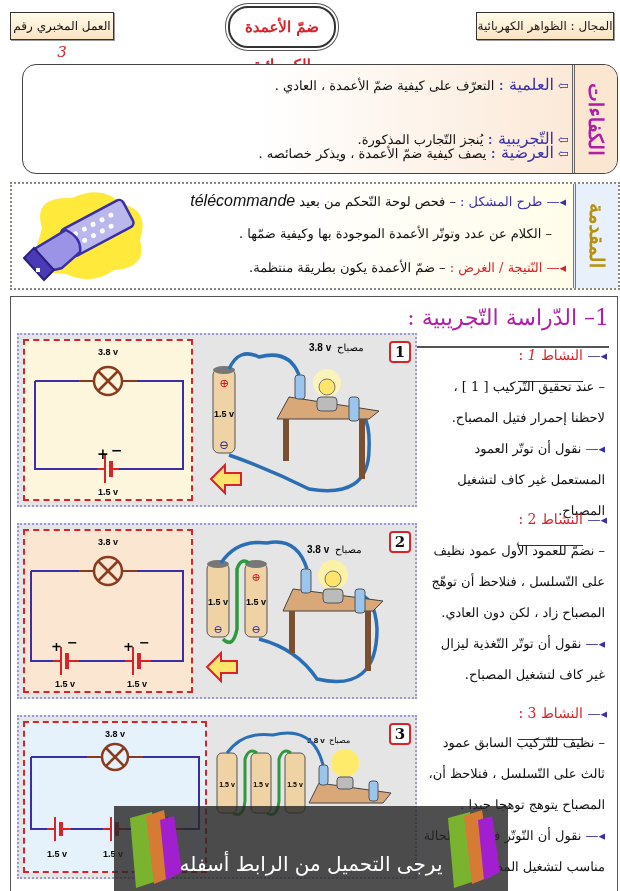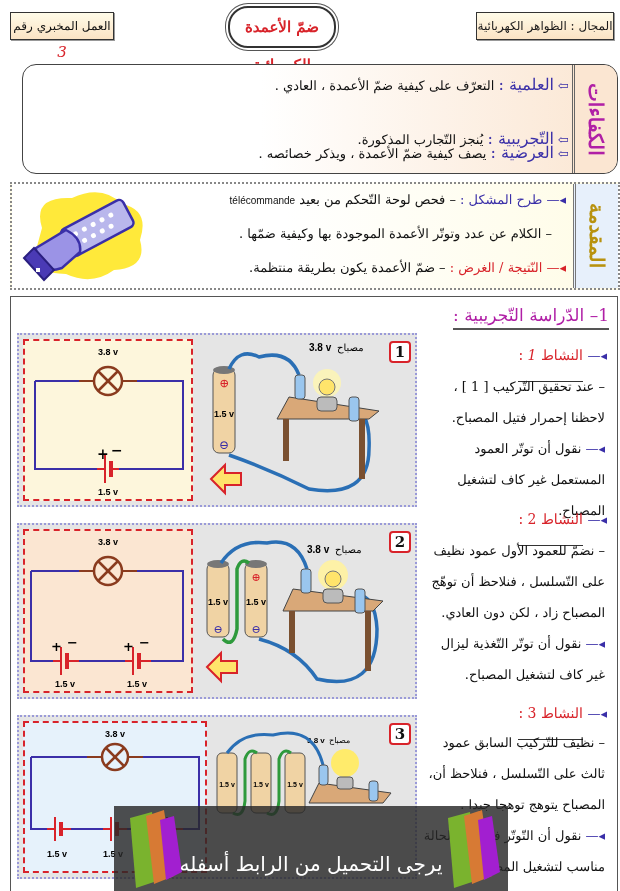--- a/index.html
+++ b/index.html
@@ -13,21 +13,21 @@
   .obj-side{position:absolute;right:0;top:0;width:42px;height:108px;border-left:3px double #666;border-radius:0 14px 14px 0;background:#fbe6d2;display:flex;align-items:center;justify-content:center;}
   .vert-label{writing-mode:vertical-rl;font-size:20px;font-weight:bold;letter-spacing:2px;}
   .obj-line{position:absolute;right:48px;font-size:13px;direction:rtl;white-space:nowrap;}
   .obj-key{color:#3a2fa8;font-size:16px;}
   
   .intro-panel{position:absolute;left:10px;top:182px;width:606px;height:104px;border:2px dotted #888;background:linear-gradient(90deg,#fff 0%,#fff 45%,#fffce6 100%);}
   .intro-side{position:absolute;right:0;top:0;width:42px;height:104px;border-left:3px double #777;background:#e7f0fb;display:flex;align-items:center;justify-content:center;}
   .intro-line{position:absolute;right:52px;font-size:13px;direction:rtl;white-space:nowrap;}
   
   .main-panel{position:absolute;left:10px;top:296px;width:606px;height:595px;border:1.5px solid #555;border-bottom:none;}
-  .sec-title{position:absolute;right:8px;top:8px;font-size:17px;color:#b01fa6;direction:rtl;border-bottom:2px solid #555;padding-bottom:3px;}
+  .sec-title{position:absolute;right:8px;top:8px;font-size:22px;color:#b01fa6;direction:rtl;border-bottom:2px solid #555;padding-bottom:16px;}
   .act-title{position:absolute;right:10px;font-size:14px;color:#d8232a;direction:rtl;}
   .act-title u{text-decoration:none;border-bottom:1.5px solid #333;padding-bottom:18px;}
   .arrow-blue{color:#3a2fa8;font-size:13px;}
   .act-text{position:absolute;right:12px;width:185px;font-size:13px;line-height:31px;direction:rtl;text-align:right;}
   .act-text .note{color:#3a2fa8;}
   
   .fig{position:absolute;left:6px;width:396px;border:2px dotted #9a9ad8;background:#e5e5e5;}
   .schem{position:absolute;left:4px;top:4px;width:166px;border:2px dashed #d8232a;}
   .numbox{position:absolute;right:4px;top:6px;width:18px;height:18px;border:2px solid #d8232a;border-radius:4px;font-family:"DejaVu Serif",serif;font-weight:bold;font-size:15px;text-align:center;line-height:18px;background:#fff;}
   .small-lbl{font-family:"Liberation Sans",sans-serif;font-size:9px;font-weight:bold;}
@@ -93,21 +93,21 @@
         </g>
     </g>
     <path d="M14 60 L44 42 Q60 50 58 64 L40 80 Q22 86 14 74 Z" fill="#9b93e6" stroke="#3a2fa8" stroke-width="2.5"></path>
     <path d="M2 70 L22 92 L32 82 L12 60 Z" fill="#4a3ab5" stroke="#2a1f80" stroke-width="2"></path>
     <rect x="14" y="80" width="4" height="4" fill="#fff"></rect>
   </svg>
   <div class="intro-line" style="top:8px;">
     <span style="color:#3a2fa8;">◂—</span>
     <span style="color:#3a2fa8;">طرح المشكل :</span>
     <span>– فحص لوحة التّحكم من بعيد</span>
-    <span style="font-family:'Liberation Sans',sans-serif;font-size:10px;">télécommande</span>
+    <span style="font-family:'Liberation Sans',sans-serif;font-size:16px;font-style:italic;">télécommande</span>
   </div>
   <div class="intro-line" style="top:42px;right:66px;">
     <span>– الكلام عن عدد وتوتّر الأعمدة الموجودة بها وكيفية ضمّها .</span>
   </div>
   <div class="intro-line" style="top:76px;">
     <span style="color:#d8232a;">◂—</span>
     <span style="color:#d8232a;">النّتيجة / الغرض :</span>
     <span>– ضمّ الأعمدة يكون بطريقة منتظمة.</span>
   </div>
 </div>

